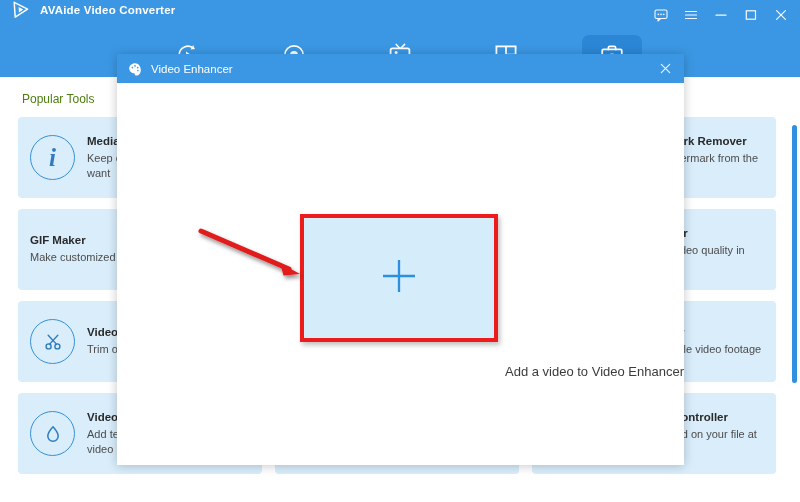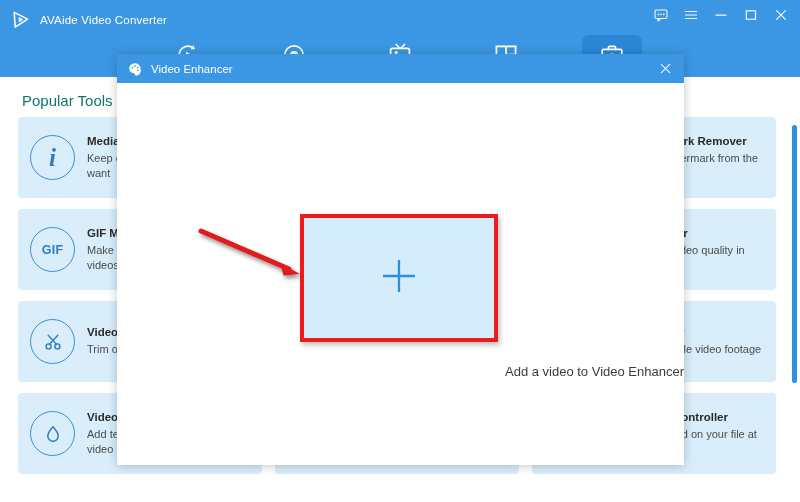--- a/index.html
+++ b/index.html
@@ -26,21 +26,22 @@
     left: 0; top: 0;
     width: 800px; height: 77px;
     background: #3b97e3;
     overflow: hidden;
   }
   .titlebar {
     position: absolute;
     left: 0; top: 0;
     width: 800px; height: 30px;
     display: flex;
-    align-items: flex-end;
+    align-items: flex-start;
+    font-weight: bold;
   }
   .brand {
     display: flex;
     align-items: center;
     gap: 9px;
     margin-left: 11px;
   }
   .brand-logo {
     width: 20px; height: 20px;
     display: block;
@@ -93,22 +94,22 @@
   .content {
     position: absolute;
     left: 0; top: 77px;
     width: 800px; height: 425px;
     background: #ffffff;
     overflow: hidden;
   }
   .section-title {
     position: absolute;
     left: 22px; top: 15px;
-    font-size: 15px;
-    color: #0f766e;
+    font-size: 12px;
+    color: #4d7c0f;
   }
   .tools-grid {
     position: absolute;
     left: 18px; top: 40px;
     width: 760px;
     display: flex;
     flex-wrap: wrap;
     gap: 11px 13px;
   }
   .tool-card {
@@ -378,23 +379,20 @@
             <path d="M6.5 14 L15.5 8" stroke="#2f7cc0" stroke-width="1.6" stroke-linecap="round"></path>
           </svg>
         </div>
         <div class="tool-text">
           <div class="tool-name">Video Watermark Remover</div>
           <div class="tool-desc">Remove the watermark from the video</div>
         </div>
       </div>
 
       <div class="tool-card">
-        <div class="tool-icon">
-            <span class="glyph-gif">GIF</span>
-          </div>
         <div class="tool-text">
           <div class="tool-name">GIF Maker</div>
           <div class="tool-desc">Make customized GIF with videos or images</div>
         </div>
       </div>
 
       <div class="tool-card">
         <div class="tool-icon">
           <svg width="22" height="22" viewBox="0 0 22 22">
             <path d="M11 3.6 L18.4 7.6 V14.4 L11 18.4 L3.6 14.4 V7.6 Z" fill="none" stroke="#2f7cc0" stroke-width="1.5" stroke-linejoin="round"></path>

